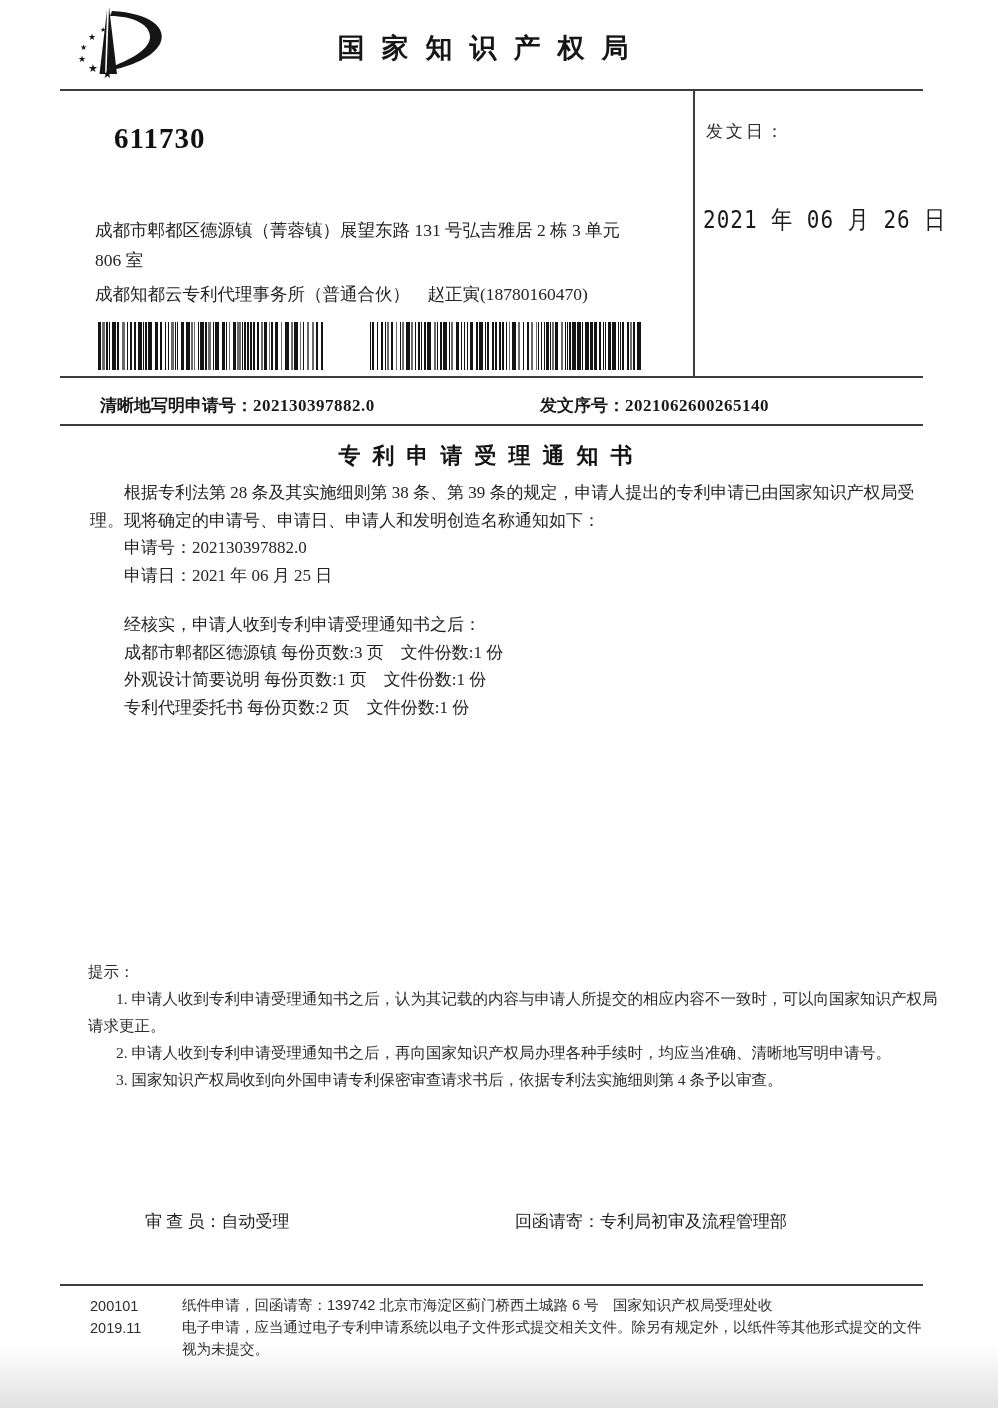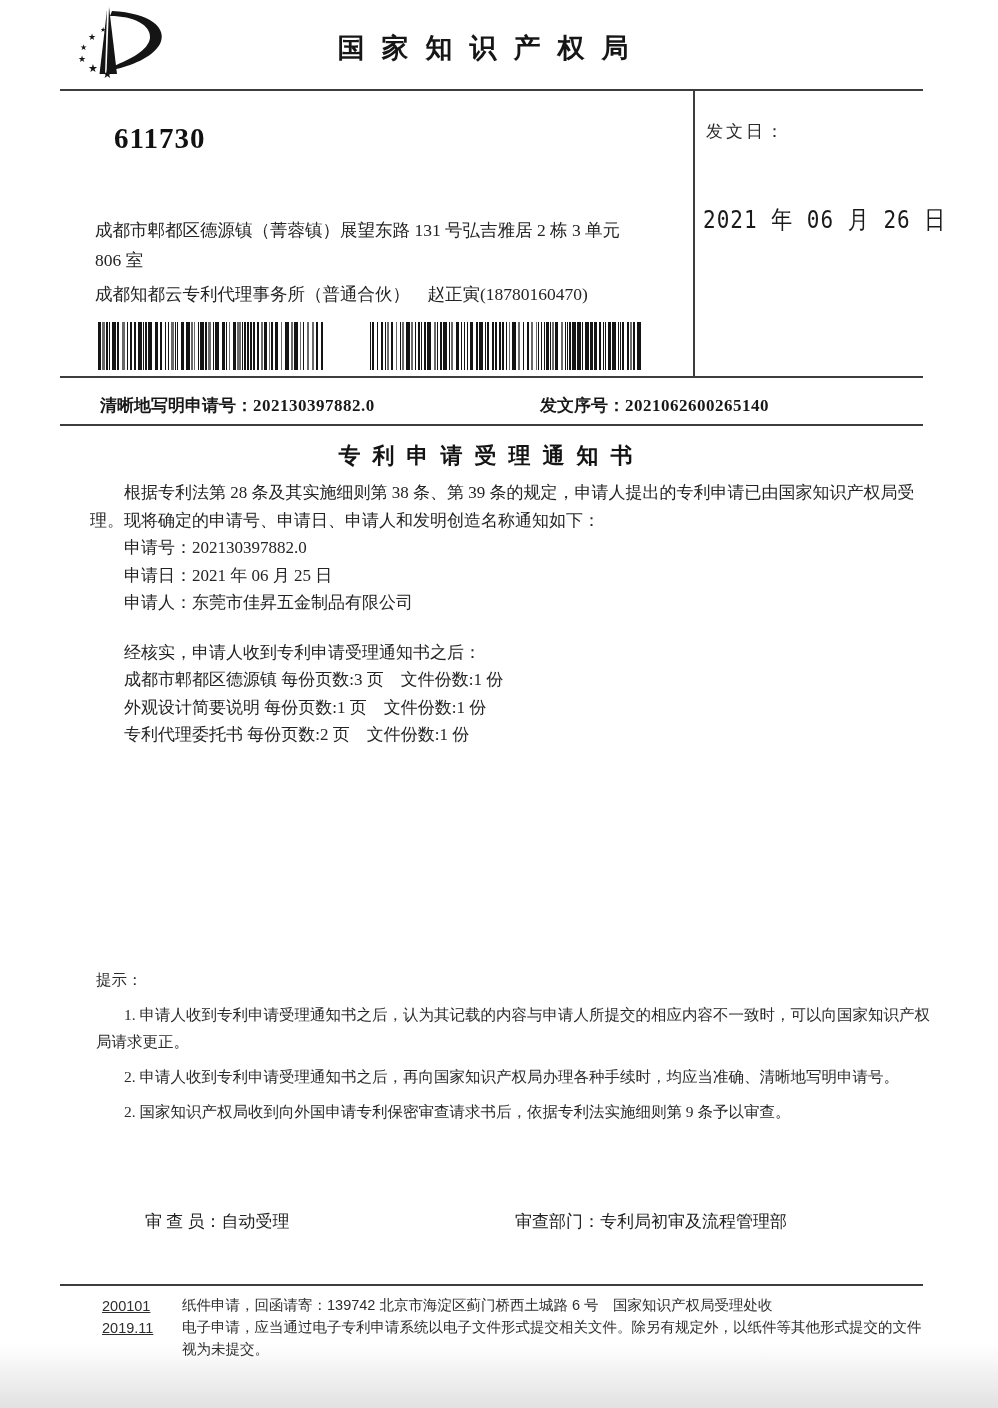--- a/index.html
+++ b/index.html
@@ -67,36 +67,36 @@
     font-size:17px;line-height:27.5px;color:#242424;
   }
   .indent{text-indent:2em;}
   .spacer22{height:22px;}
 
   
   .tips{
     position:absolute;top:958px;left:88px;width:852px;
     font-size:15.5px;line-height:27px;color:#2b2b2b;
   }
-  .tips p{margin:8px;text-indent:1.8em;}
+  .tips p{margin:0;text-indent:1.8em;}
   .tips .tips-label{text-indent:0;}
 
   
   .sign-row{position:absolute;top:1210px;left:0;width:998px;font-size:17px;color:#222;}
   .examiner{position:absolute;left:145px;top:0;}
   .department{position:absolute;left:515px;top:0;}
 
   
   .footer-rule{top:1284px;}
   .footer{
     position:absolute;top:1294px;left:86px;width:850px;
     font-family:"Liberation Sans","DejaVu Sans",sans-serif;
     font-size:14.5px;line-height:22px;color:#2d2d2d;
   }
-  .form-codes{position:absolute;left:16px;top:1px;width:90px;text-decoration:underline;}
+  .form-codes{position:absolute;left:4px;top:1px;width:90px;}
   .footer-lines{position:absolute;left:96px;top:0;width:748px;}
 
   .scan-shadow{
     position:absolute;left:0;bottom:0;width:100%;height:64px;
     background:linear-gradient(to bottom,rgba(120,120,120,0) 0%,rgba(120,120,120,0.22) 100%);
     pointer-events:none;
   }
 </style>
 </head>
 <body>
@@ -275,41 +275,40 @@
     </div>
   </div>
   <div class="rule h-rule" style="top:424px"></div>
 
   <div class="notice-title">专利申请受理通知书</div>
 
   <div class="body-text">
     <div class="indent">根据专利法第 28 条及其实施细则第 38 条、第 39 条的规定，申请人提出的专利申请已由国家知识产权局受理。现将确定的申请号、申请日、申请人和发明创造名称通知如下：</div>
     <div class="indent">申请号：202130397882.0</div>
     <div class="indent">申请日：2021 年 06 月 25 日</div>
-    <div class="indent">申请人：东莞市佳昇五金制品有限公司</div>
     <div class="spacer22"></div>
     <div class="indent">经核实，申请人收到专利申请受理通知书之后：</div>
     <div class="indent">成都市郫都区德源镇 每份页数:3 页　文件份数:1 份</div>
     <div class="indent">外观设计简要说明 每份页数:1 页　文件份数:1 份</div>
     <div class="indent">专利代理委托书 每份页数:2 页　文件份数:1 份</div>
   </div>
 
   <div class="tips">
     <p class="tips-label">提示：</p>
     <p>1. 申请人收到专利申请受理通知书之后，认为其记载的内容与申请人所提交的相应内容不一致时，可以向国家知识产权局请求更正。</p>
     <p>2. 申请人收到专利申请受理通知书之后，再向国家知识产权局办理各种手续时，均应当准确、清晰地写明申请号。</p>
-    <p>2. 国家知识产权局收到向外国申请专利保密审查请求书后，依据专利法实施细则第 9 条予以审查。</p>
+    <p>3. 国家知识产权局收到向外国申请专利保密审查请求书后，依据专利法实施细则第 4 条予以审查。</p>
   </div>
 
   <div class="sign-row">
     <div class="examiner">
       <span>审 查 员：</span><span>自动受理</span>
     </div>
     <div class="department">
-      <span>审查部门：</span><span>专利局初审及流程管理部</span>
+      <span>回函请寄：</span><span>专利局初审及流程管理部</span>
     </div>
   </div>
 
   <div class="rule h-rule footer-rule"></div>
   <div class="footer">
     <div class="form-codes">
       <div>200101</div>
       <div>2019.11</div>
     </div>
     <div class="footer-lines">

